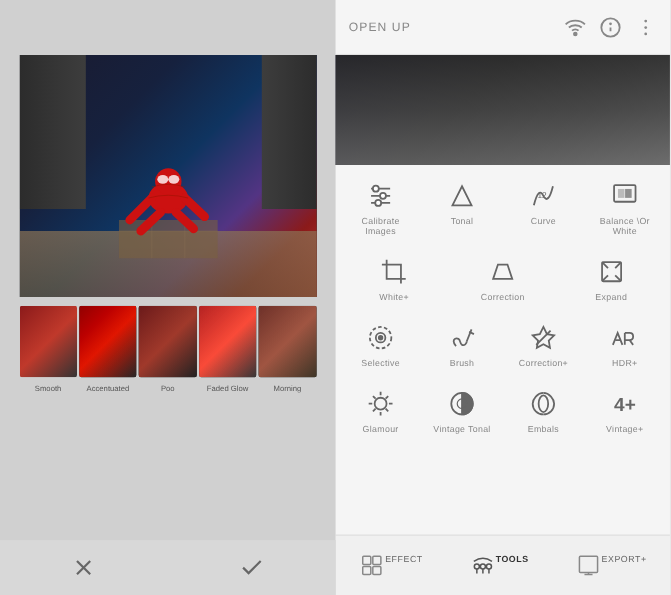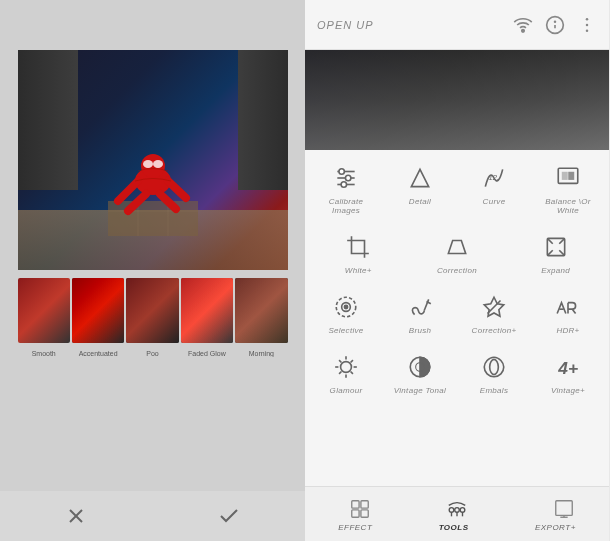--- a/index.html
+++ b/index.html
@@ -153,21 +153,20 @@
       height: 24px;
     }
 
     
     .right-panel {
       width: 304px;
       height: 541px;
       background: #f5f5f5;
       display: flex;
       flex-direction: column;
-      font-style: italic;
     }
 
     .right-header {
       height: 50px;
       background: #f5f5f5;
       display: flex;
       align-items: center;
       justify-content: space-between;
       padding: 0 12px;
       border-bottom: 1px solid #e0e0e0;
@@ -258,22 +257,22 @@
       height: 55px;
       background: #f0f0f0;
       border-top: 1px solid #ddd;
       display: flex;
       align-items: center;
       justify-content: space-around;
     }
 
     .nav-item {
       display: flex;
-      flex-direction: column;
-      align-items: flex-end;
+      flex-direction: row;
+      align-items: flex-start;
       cursor: pointer;
       padding: 4px 8px;
     }
 
     .nav-item-icon {
       width: 24px;
       height: 24px;
       display: flex;
       align-items: center;
       justify-content: center;
@@ -430,21 +429,21 @@
           </svg>
         </div>
         <span class="tool-label">Calibrate Images</span>
       </div>
       <div class="tool-item">
         <div class="tool-icon">
           <svg viewBox="0 0 24 24" fill="none" stroke="#666" stroke-width="1.5">
             <polygon points="12,4 20,20 4,20"></polygon>
           </svg>
         </div>
-        <span class="tool-label">Detail</span>
+        <span class="tool-label">Tonal</span>
       </div>
       <div class="tool-item">
         <div class="tool-icon">
           <svg viewBox="0 0 24 24" fill="none" stroke="#666" stroke-width="1.5">
             <path d="M4 20 Q8 4 12 12 Q16 20 20 4"></path>
             <text x="7" y="14" font-size="7" fill="#666" stroke="none">12.</text>
           </svg>
         </div>
         <span class="tool-label">Curve</span>
       </div>

